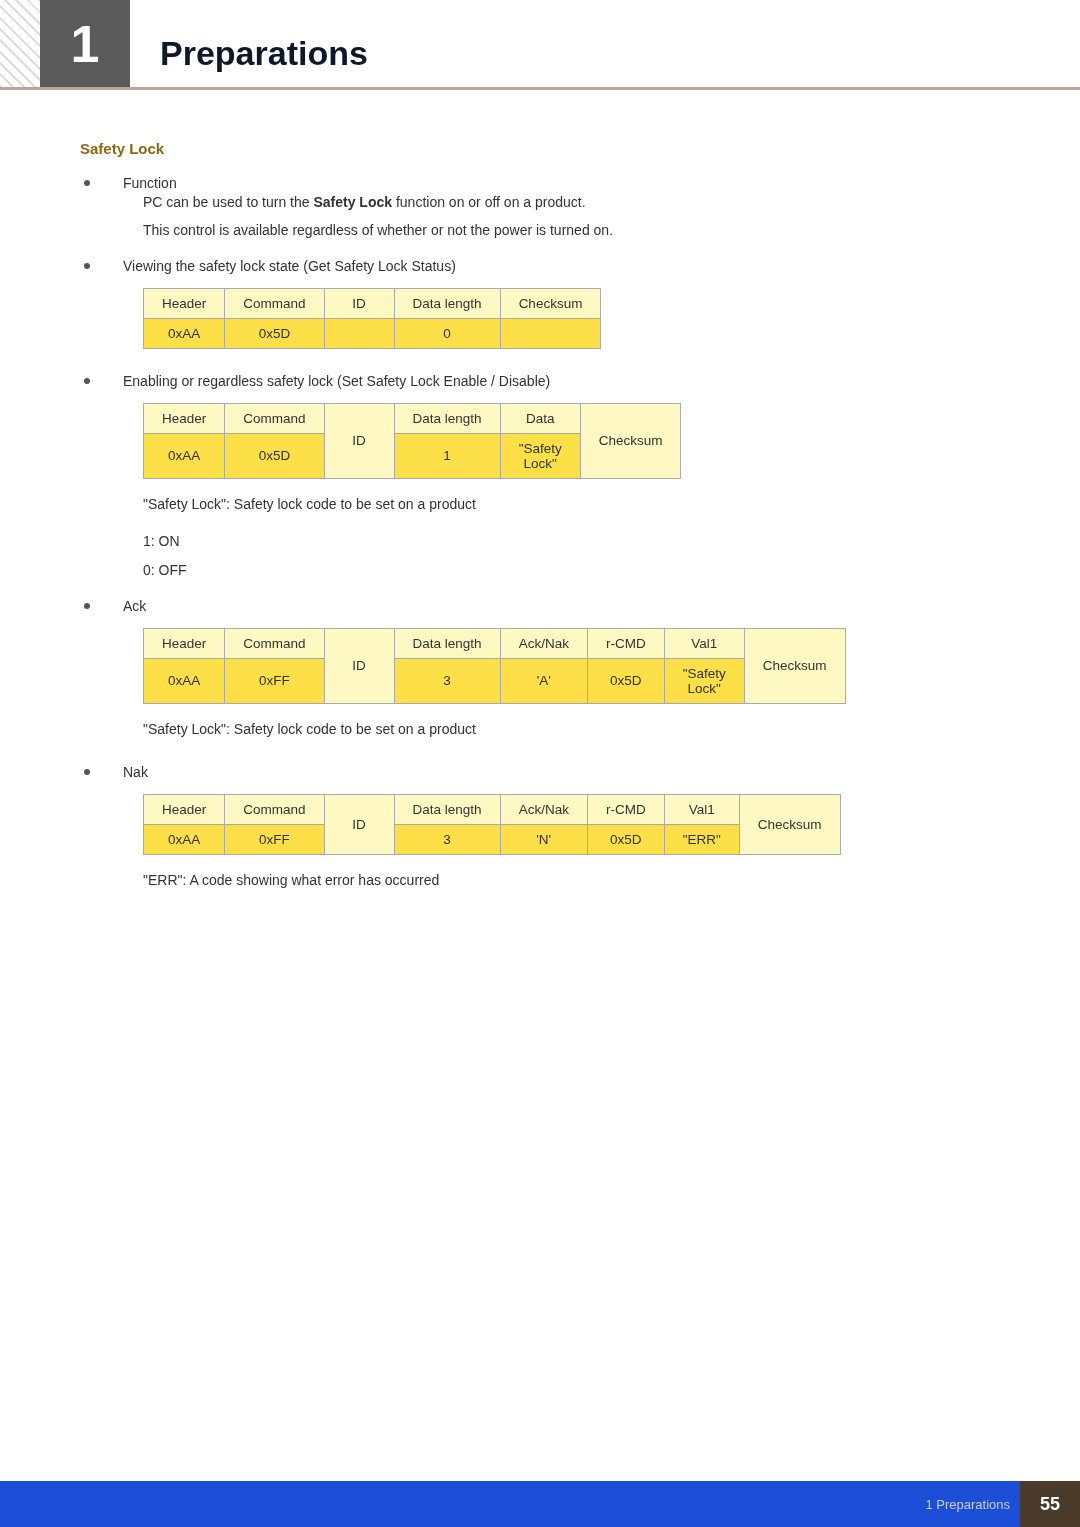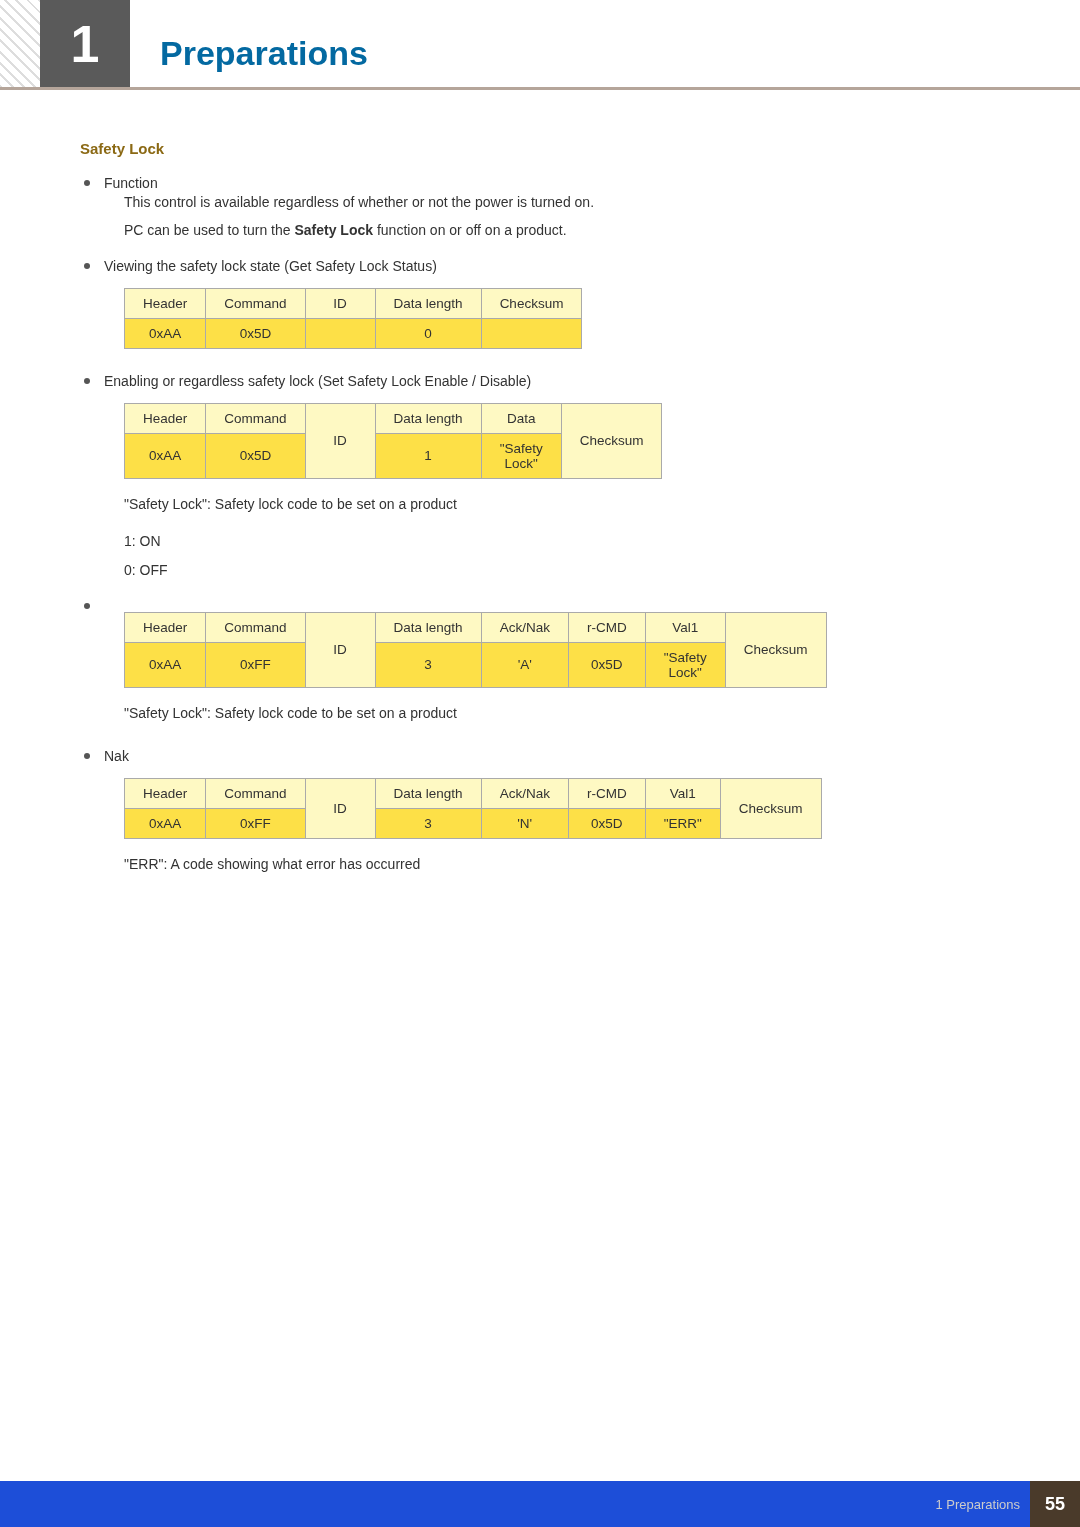--- a/index.html
+++ b/index.html
@@ -33,21 +33,21 @@
     }
     .chapter-title-box {
       display: flex;
       align-items: center;
       padding-left: 30px;
       flex: 1;
     }
     .chapter-title-box h1 {
       font-size: 34px;
       font-weight: bold;
-      color: #0369a1;
+      color: #0f172a;
       margin-top: 20px;
     }
 
     
     .header-pattern {
       width: 40px;
       background: repeating-linear-gradient(
         45deg,
         #ddd,
         #ddd 2px,
@@ -72,20 +72,21 @@
 
     .bullet-list {
       list-style: none;
       padding: 0;
     }
     .bullet-list > li {
       display: flex;
       align-items: flex-start;
       margin-bottom: 10px;
       padding-left: 4px;
+      gap: 19px;
     }
     .bullet-dot {
       width: 6px;
       height: 6px;
       background: #555;
       border-radius: 50%;
       margin-top: 5px;
       margin-right: 14px;
       flex-shrink: 0;
     }
@@ -155,21 +156,21 @@
     .footer-text {
       color: #ccc;
       font-size: 13px;
       padding-right: 10px;
     }
     .footer-page-box {
       background: #4a3a2a;
       color: #fff;
       font-size: 18px;
       font-weight: bold;
-      width: 50px;
+      width: 60px;
       height: 46px;
       display: flex;
       align-items: center;
       justify-content: center;
     }
   </style>
 </head>
 <body>
 
 <div class="header-bar">
@@ -185,24 +186,24 @@
 <div class="main-content">
 
   <div class="section-title">Safety Lock</div>
 
   <ul class="bullet-list">
 
     <li>
       <div class="bullet-dot"></div>
       <div class="bullet-content">
         <div>Function</div>
-        <div class="desc-text">This control is available regardless of whether or not the power is turned on.</div>
         <div class="desc-text">
           PC can be used to turn the <span class="bold-highlight">Safety Lock</span> function on or off on a product.
         </div>
+        <div class="desc-text">This control is available regardless of whether or not the power is turned on.</div>
       </div>
     </li>
 
     <li>
       <div class="bullet-dot"></div>
       <div class="bullet-content">
         <div>Viewing the safety lock state (Get Safety Lock Status)</div>
 
         <div class="table-wrapper">
           <table>
@@ -257,20 +258,21 @@
         </div>
         <div class="note-text">"Safety Lock": Safety lock code to be set on a product</div>
         <div class="sub-text">1: ON</div>
         <div class="sub-text">0: OFF</div>
       </div>
     </li>
 
     <li>
       <div class="bullet-dot"></div>
       <div class="bullet-content">
+        <div>Ack</div>
 
         <div class="table-wrapper">
           <table>
             <thead>
               <tr>
                 <th>Header</th>
                 <th>Command</th>
                 <th rowspan="2">ID</th>
                 <th>Data length</th>
                 <th>Ack/Nak</th>

